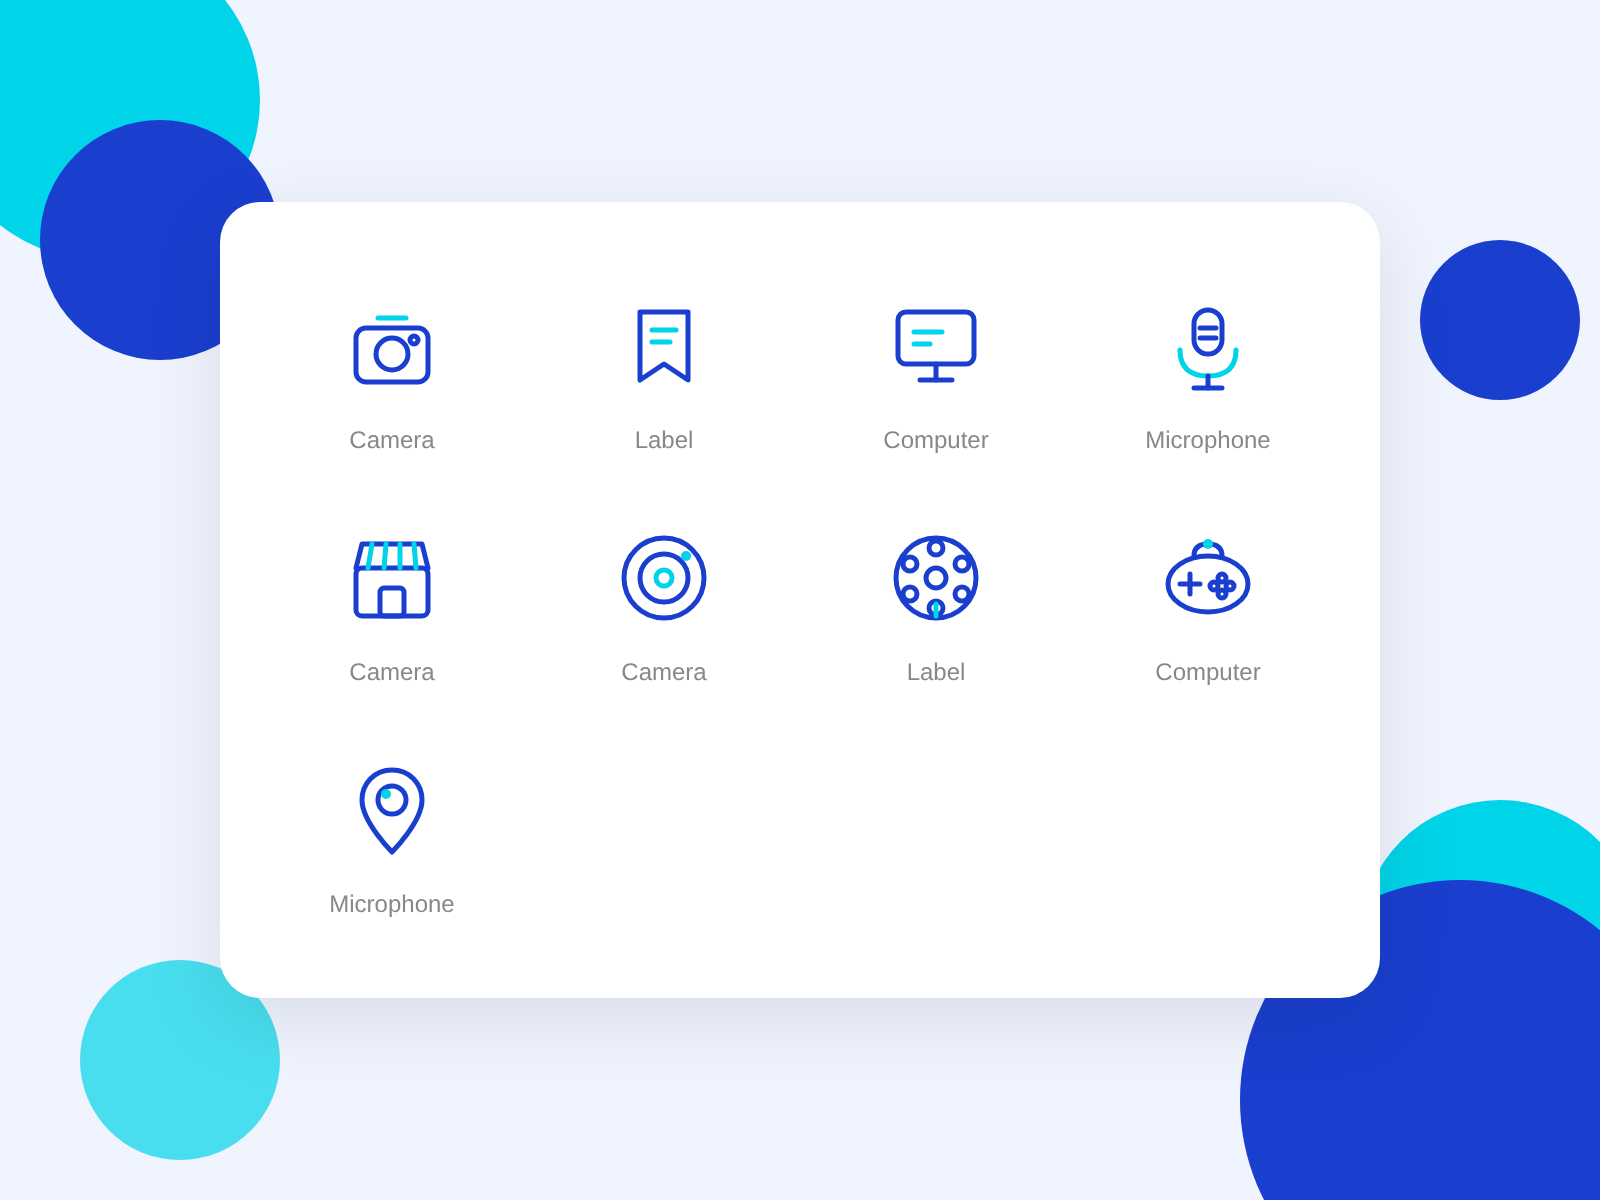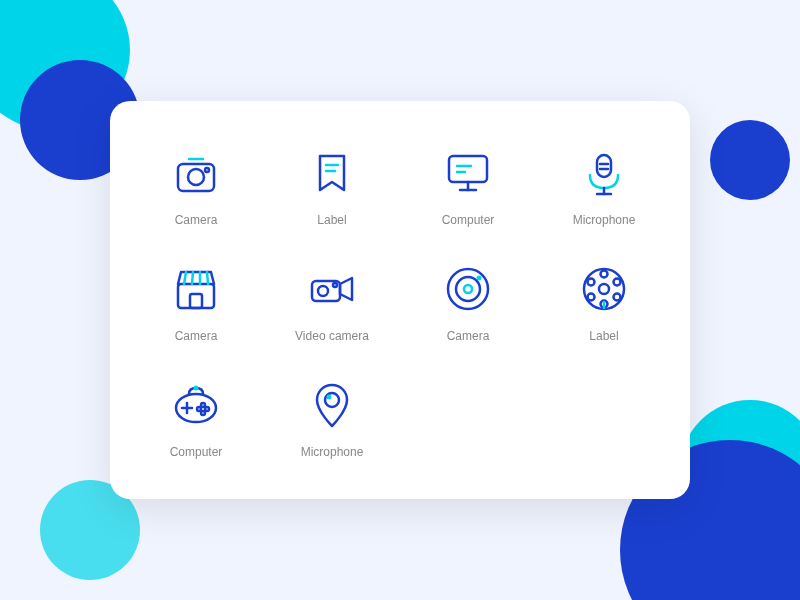--- a/index.html
+++ b/index.html
@@ -199,35 +199,20 @@
           <line x1="36" y1="8" x2="37" y2="20" class="stroke-cyan" stroke-width="2"></line>
 
           <rect x="19" y="30" width="12" height="14" rx="2" class="stroke-blue"></rect>
         </svg>
       </div>
       <span class="icon-label">Camera</span>
     </div>
 
 
 
-    <div class="icon-item">
-      <div class="icon-wrapper">
-        <svg viewBox="0 0 50 50">
-
-          <rect x="5" y="17" width="28" height="20" rx="4" class="stroke-blue"></rect>
-
-          <path d="M33 20 L45 14 L45 36 L33 30 Z" class="stroke-blue"></path>
-
-          <circle cx="16" cy="27" r="5" class="stroke-blue"></circle>
-
-          <circle cx="28" cy="21" r="2" class="stroke-blue"></circle>
-        </svg>
-      </div>
-      <span class="icon-label">Video camera</span>
-    </div>
 
     <div class="icon-item">
       <div class="icon-wrapper">
         <svg viewBox="0 0 50 50">
 
           <circle cx="25" cy="25" r="20" class="stroke-blue"></circle>
 
           <circle cx="25" cy="25" r="12" class="stroke-blue"></circle>
 
           <circle cx="25" cy="25" r="4" class="stroke-cyan"></circle>

